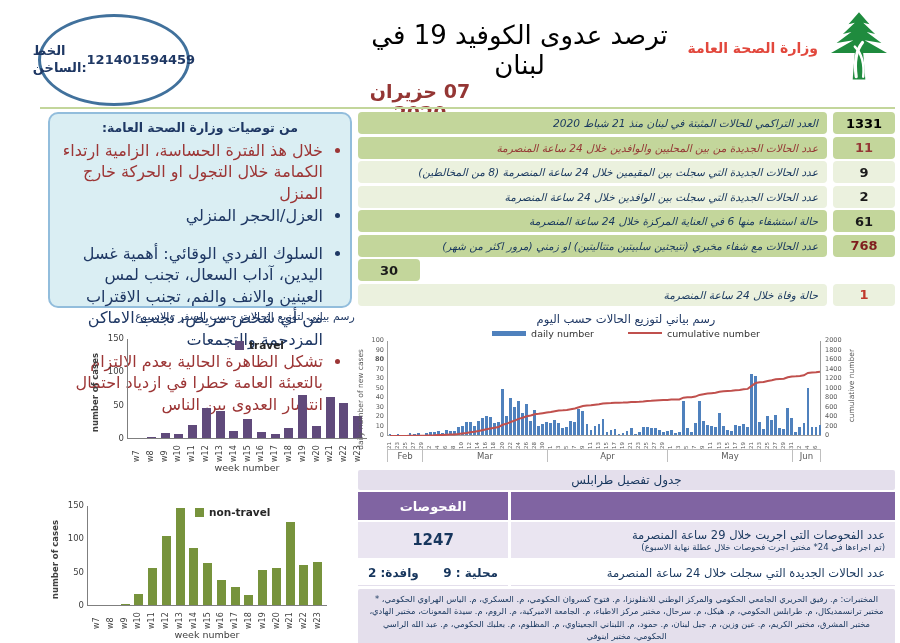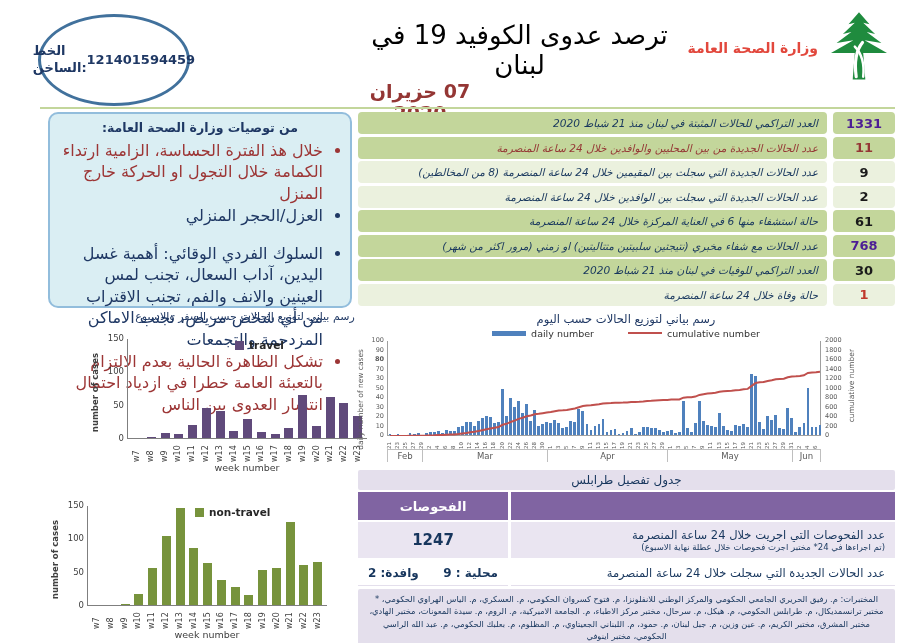--- a/index.html
+++ b/index.html
@@ -153,44 +153,43 @@
         <li style="color: rgb(156, 53, 53);">خلال هذ الفترة الحساسة، الزامية ارتداء الكمامة خلال التجول او الحركة خارج المنزل</li>
         <li style="color: rgb(31, 56, 100);">العزل/الحجر المنزلي</li>
         <li style="color: rgb(31, 56, 100); margin-top: 16px;">السلوك الفردي الوقائي: أهمية غسل اليدين، آداب السعال، تجنب لمس العينين والانف والفم، تجنب الاقتراب من أي شخص مريض، تجنب الاماكن المزدحمة والتجمعات</li>
         <li style="color: rgb(156, 53, 53);">تشكل الظاهرة الحالية بعدم الالتزام بالتعبئة العامة خطرا في ازدياد احتمال انتشار العدوى بين الناس</li>
       </ul>
   </div>
 
   <div class="stats" id="stats">
       <div class="stat-row">
         <div class="stat-label" style="color: rgb(23, 54, 93); background: rgb(195, 214, 155);">العدد التراكمي للحالات المثبتة في لبنان منذ 21 شباط 2020</div>
-        <div class="stat-value" style="color: #4c1d95; background: rgb(195, 214, 155);">1331</div>
+        <div class="stat-value" style="color: #000000; background: rgb(195, 214, 155);">1331</div>
       </div>
       <div class="stat-row">
         <div class="stat-label" style="color: rgb(149, 55, 53); background: rgb(195, 214, 155);">عدد الحالات الجديدة من بين المحليين والوافدين خلال 24 ساعة المنصرمة</div>
         <div class="stat-value" style="color: rgb(149, 55, 53); background: rgb(195, 214, 155);">11</div>
       </div>
       <div class="stat-row">
         <div class="stat-label" style="color: rgb(23, 54, 93); background: rgb(235, 241, 222);">عدد الحالات الجديدة التي سجلت بين المقيمين خلال 24 ساعة المنصرمة (8 من المخالطين)</div>
         <div class="stat-value" style="color: rgb(26, 26, 26); background: rgb(235, 241, 222);">9</div>
       </div>
       <div class="stat-row">
         <div class="stat-label" style="color: rgb(23, 54, 93); background: rgb(235, 241, 222);">عدد الحالات الجديدة التي سجلت بين الوافدين خلال 24 ساعة المنصرمة</div>
         <div class="stat-value" style="color: rgb(26, 26, 26); background: rgb(235, 241, 222);">2</div>
       </div>
       <div class="stat-row">
         <div class="stat-label" style="color: rgb(23, 54, 93); background: rgb(195, 214, 155);">حالة استشفاء منها 6 في العناية المركزة خلال 24 ساعة المنصرمة</div>
         <div class="stat-value" style="color: rgb(26, 26, 26); background: rgb(195, 214, 155);">61</div>
       </div>
       <div class="stat-row">
         <div class="stat-label" style="color: rgb(23, 54, 93); background: rgb(195, 214, 155);">عدد الحالات مع شفاء مخبري (نتيجتين سلبيتين متتاليتين) او زمني (مرور اكثر من شهر)</div>
-        <div class="stat-value" style="color: #4c1d95; background: rgb(195, 214, 155);">768</div>
-      </div>
-      <div class="stat-row">
-        <div class="stat-label" style="color: rgb(23, 54, 93); background: rgb(195, 214, 155);">العدد التراكمي للوفيات في لبنان منذ 21 شباط 2020</div>
+        <div class="stat-value" style="color: #7f1d1d; background: rgb(195, 214, 155);">768</div>
+      </div>
+      <div class="stat-row">
         <div class="stat-value" style="color: rgb(26, 26, 26); background: rgb(195, 214, 155);">30</div>
       </div>
       <div class="stat-row">
         <div class="stat-label" style="color: rgb(23, 54, 93); background: rgb(235, 241, 222);">حالة وفاة خلال 24 ساعة المنصرمة</div>
         <div class="stat-value" style="color: rgb(192, 57, 43); background: rgb(235, 241, 222);">1</div>
       </div>
     </div>
 
   <div class="wchart" id="wchart0">
     <div class="wc-title" dir="rtl">رسم بياني لتوزيع الحالات حسب السفر والاسبوع</div>
@@ -539,21 +538,21 @@
   </div>
 
   <div class="detail">
     <div class="detail-band" dir="rtl">جدول تفصيل طرابلس</div>
     <div class="detail-prow">
       <div class="dp-empty"></div>
       <div class="dp-label" dir="rtl">الفحوصات</div>
     </div>
     <div class="detail-row1">
       <div class="dr1-text">
-        <div class="dr1-main">عدد الفحوصات التي اجريت خلال 24 ساعة المنصرمة</div>
+        <div class="dr1-main">عدد الفحوصات التي اجريت خلال 29 ساعة المنصرمة</div>
         <div class="dr1-sub">(تم اجراءها في 24* مختبر اجرت فحوصات خلال عطلة نهاية الاسبوع)</div>
       </div>
       <div class="dr1-val">1247</div>
     </div>
     <div class="detail-row2">
       <div class="dr2-text">عدد الحالات الجديدة التي سجلت خلال 24 ساعة المنصرمة</div>
       <div class="dr2-val">
         <span>محلية : 9</span>
         <span>وافدة: 2</span>
       </div>

